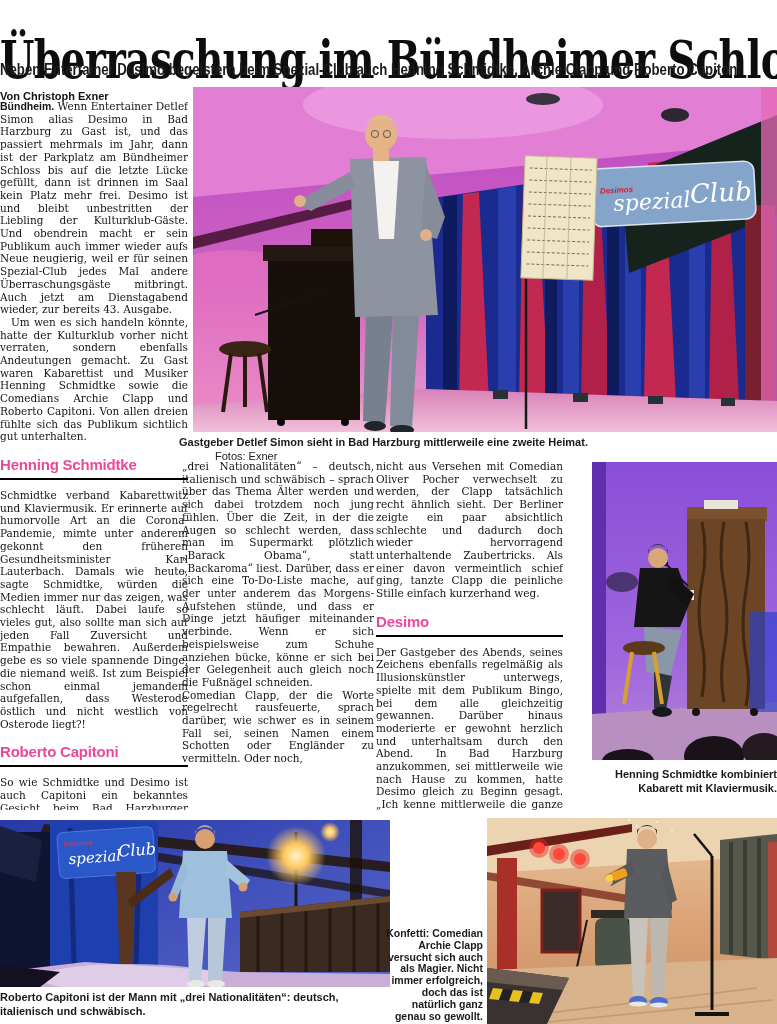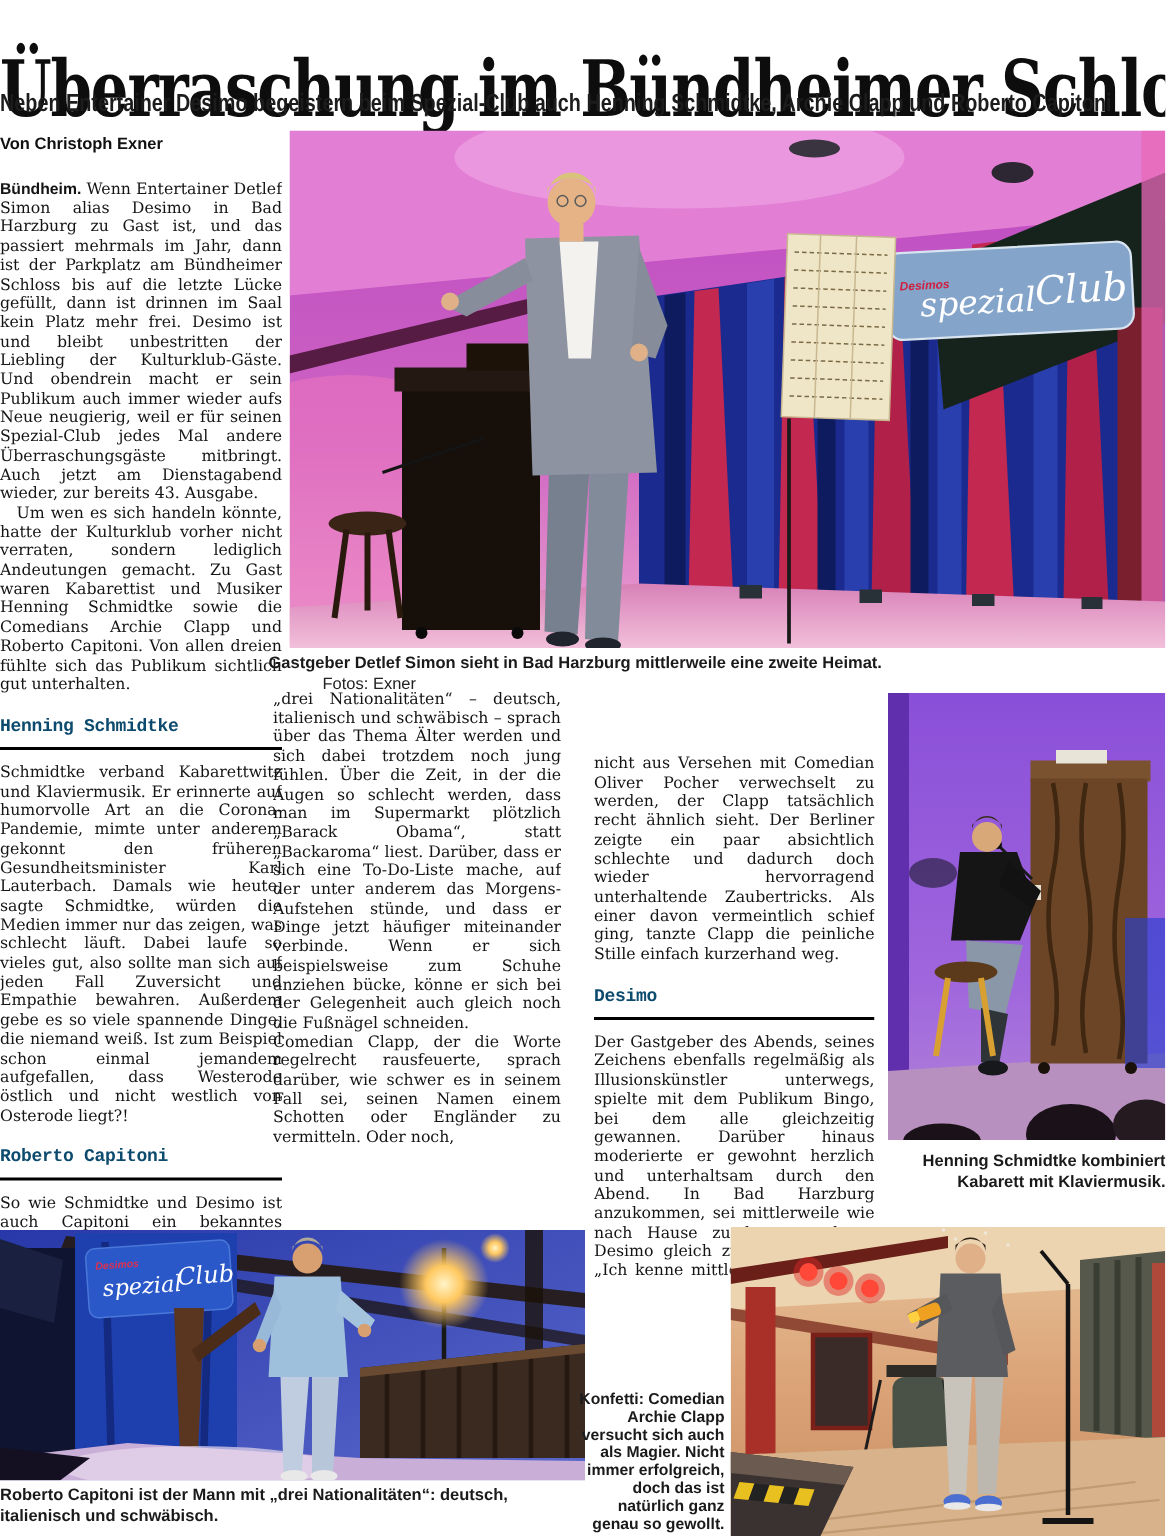--- a/index.html
+++ b/index.html
@@ -15,26 +15,26 @@
             font-family:"Liberation Sans",sans-serif;font-weight:bold;font-size:16.5px;
             transform:scaleX(0.80);transform-origin:0 50%;color:#1c1c1c;}
   #byline{position:absolute;left:0;top:90px;font-family:"Liberation Sans",sans-serif;
             font-weight:bold;font-size:11px;color:#111;}
 
   
   .col{position:absolute;overflow:hidden;text-align:justify;
        font-size:10.5px;line-height:12.7px;hyphens:auto;-webkit-hyphens:auto;}
   .col p{margin:0 0 0 0;}
   .col p.indent{text-indent:11px;}
-  .col h2{font-family:Liberation Mono, monospace;font-size:12px;line-height:17px;
+  .col h2{font-family:Liberation Sans, sans-serif;font-size:15px;line-height:17px;
           font-weight:bold;margin:13px 0 9px 0;padding-bottom:5px;border-bottom:2px solid #000;
-          text-align:left;color:#0c4a6e;letter-spacing:-0.2px;}
-  #col-left{left:0;top:120px;width:188px;height:710px;}
+          text-align:left;color:#ec4899;letter-spacing:-0.2px;}
+  #col-left{left:0;top:100px;width:188px;height:710px;}
   #col-mid{left:182px;top:460px;width:192px;height:350px;}
-  #col-right{left:396px;top:460px;width:187px;height:350px;margin-top:43px;}
+  #col-right{left:376px;top:460px;width:187px;height:350px;}
   .lead-loc{font-family:"Liberation Sans",sans-serif;font-weight:bold;font-size:10.5px;}
 
   
   .caption{font-family:"Liberation Sans",sans-serif;font-weight:bold;font-size:11px;
            line-height:13.5px;color:#1a1a1a;}
   #main-caption-row{position:absolute;left:179px;top:436px;width:584px;display:flex;
            justify-content:space-between;align-items:flex-start;flex-direction:column;}
   #photo-credit{font-family:"Liberation Sans",sans-serif;font-weight:normal;font-size:11px;color:#222;margin-left:36px;}
   #schmidtke-caption{position:absolute;left:592px;top:768px;width:185px;text-align:right;}
   #capitoni-caption{position:absolute;left:0;top:991px;width:382px;text-align:left;}
@@ -54,21 +54,21 @@
 <body>
 
 <div id="page">
 
   <h1 id="headline">Überraschung im Bündheimer Schloss</h1>
   <div id="subheadline" class="sans">Neben Entertainer Desimo begeistern beim Spezial-Club auch Henning Schmidtke, Archie Clapp und Roberto Capitoni</div>
   <div id="byline">Von Christoph Exner</div>
 
   <div id="col-left" class="col">
     <p><span class="lead-loc">Bündheim.</span> <span>Wenn Entertainer Detlef Simon alias Desimo in Bad Harzburg zu Gast ist, und das passiert mehrmals im Jahr, dann ist der Parkplatz am Bündheimer Schloss bis auf die letzte Lücke gefüllt, dann ist drinnen im Saal kein Platz mehr frei. Desimo ist und bleibt unbestritten der Liebling der Kulturklub-Gäste. Und obendrein macht er sein Publikum auch immer wieder aufs Neue neugierig, weil er für seinen Spezial-Club jedes Mal andere Überraschungsgäste mitbringt. Auch jetzt am Dienstagabend wieder, zur bereits 43. Ausgabe.</span></p>
-    <p class="indent">Um wen es sich handeln könnte, hatte der Kulturklub vorher nicht verraten, sondern lediglich Andeutungen gemacht. Zu Gast waren Kabarettist und Musiker Henning Schmidtke sowie die Comedians Archie Clapp und Roberto Capitoni. Von allen dreien fühlte sich das Publikum sichtlich gut unterhalten.</p>
+    <p class="indent">Um wen es sich handeln könnte, hatte der Kulturklub vorher nicht verraten, sondern ebenfalls Andeutungen gemacht. Zu Gast waren Kabarettist und Musiker Henning Schmidtke sowie die Comedians Archie Clapp und Roberto Capitoni. Von allen dreien fühlte sich das Publikum sichtlich gut unterhalten.</p>
     <h2>Henning Schmidtke</h2>
     <p>Schmidtke verband Kabarettwitz und Klaviermusik. Er erinnerte auf humorvolle Art an die Corona-Pandemie, mimte unter anderem gekonnt den früheren Gesundheitsminister Karl Lauterbach. Damals wie heute, sagte Schmidtke, würden die Medien immer nur das zeigen, was schlecht läuft. Dabei laufe so vieles gut, also sollte man sich auf jeden Fall Zuversicht und Empathie bewahren. Außerdem gebe es so viele spannende Dinge, die niemand weiß. Ist zum Beispiel schon einmal jemandem aufgefallen, dass Westerode östlich und nicht westlich von Osterode liegt?!</p>
     <h2>Roberto Capitoni</h2>
     <p>So wie Schmidtke und Desimo ist auch Capitoni ein bekanntes Gesicht beim Bad Harzburger Kulturklub. Der jetzt 63-Jährige mit den</p>
   </div>
 
   <div id="main-photo" class="photo">
     <svg width="584" height="345" viewBox="0 0 584 345">
       <defs>
         <linearGradient id="wallg" x1="0" y1="0" x2="0" y2="1">

